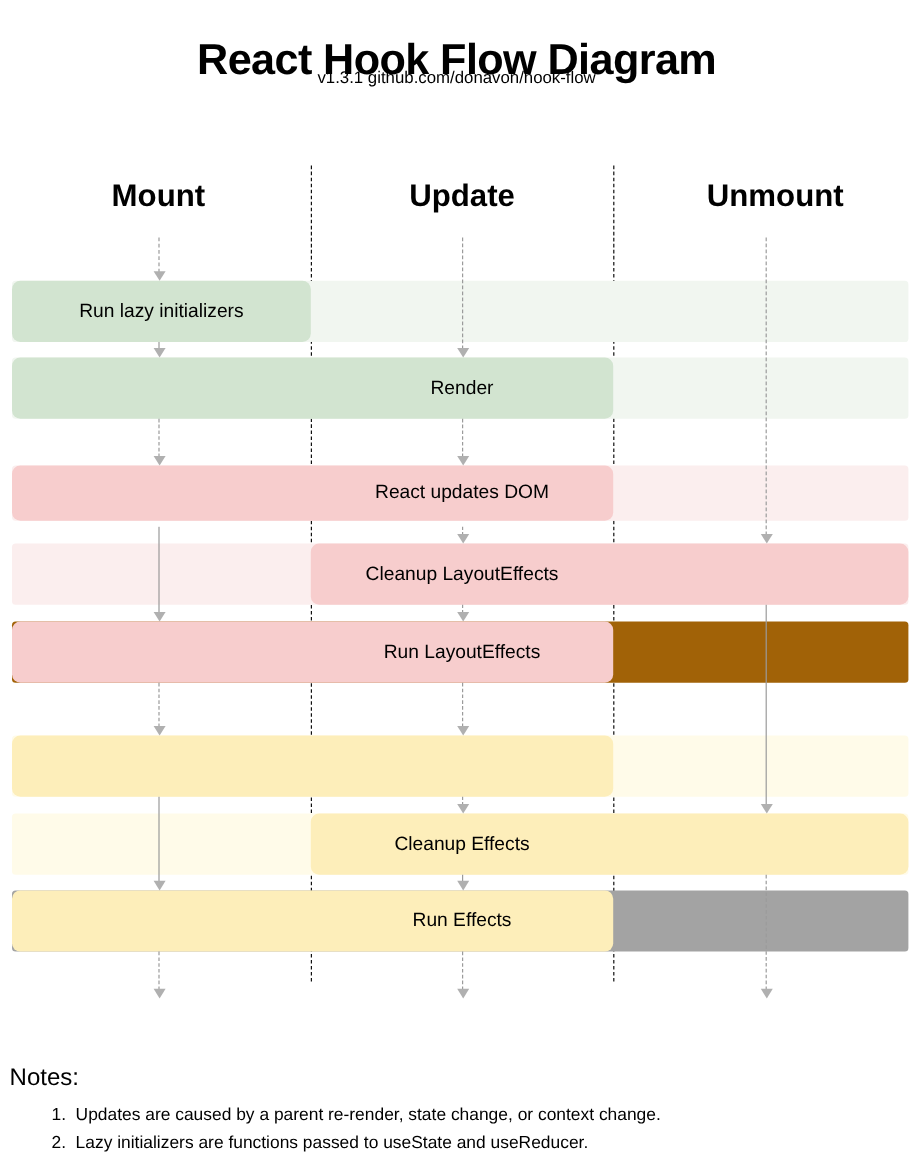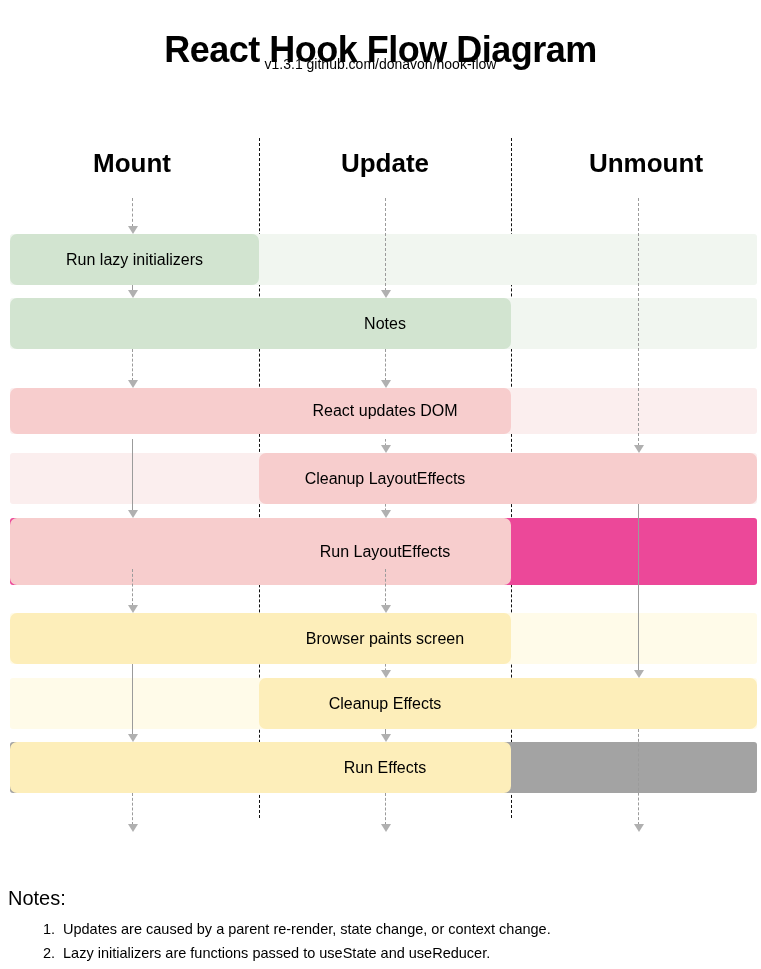--- a/index.html
+++ b/index.html
@@ -106,37 +106,36 @@
   <div class="col-head c1">Update</div>
   <div class="col-head c2">Unmount</div>
 
   <div class="rows" id="rows-layer">
       <div class="row" style="top: 234px; height: 51px; background: rgb(241, 246, 240);">
         <div class="active" style="left: 0px; width: 249px; background: rgb(210, 228, 208);"></div>
         <div class="label" style="left: 0px; width: 249px;">Run lazy initializers</div>
       </div>
       <div class="row" style="top: 298px; height: 51px; background: rgb(241, 246, 240);">
         <div class="active" style="left: 0px; width: 501px; background: rgb(210, 228, 208);"></div>
-        <div class="label" style="left: 249px; width: 252px;">Notes</div>
+        <div class="label" style="left: 249px; width: 252px;">Render</div>
       </div>
       <div class="row" style="top: 388px; height: 46px; background: rgb(251, 238, 238);">
         <div class="active" style="left: 0px; width: 501px; background: rgb(247, 205, 205);"></div>
         <div class="label" style="left: 249px; width: 252px;">React updates DOM</div>
       </div>
       <div class="row" style="top: 453px; height: 51px; background: rgb(251, 238, 238);">
         <div class="active" style="left: 249px; width: 498px; background: rgb(247, 205, 205);"></div>
         <div class="label" style="left: 249px; width: 252px;">Cleanup LayoutEffects</div>
       </div>
-      <div class="row" style="top: 518px; height: 67px; background: #ec4899;">
+      <div class="row" style="top: 518px; height: 51px; background: #a16207;">
         <div class="active" style="left: 0px; width: 501px; background: rgb(247, 205, 205);"></div>
         <div class="label" style="left: 249px; width: 252px;">Run LayoutEffects</div>
       </div>
       <div class="row" style="top: 613px; height: 51px; background: rgb(255, 251, 233);">
         <div class="active" style="left: 0px; width: 501px; background: rgb(253, 238, 186);"></div>
-        <div class="label" style="left: 249px; width: 252px;">Browser paints screen</div>
       </div>
       <div class="row" style="top: 678px; height: 51px; background: rgb(255, 251, 233);">
         <div class="active" style="left: 249px; width: 498px; background: rgb(253, 238, 186);"></div>
         <div class="label" style="left: 249px; width: 252px;">Cleanup Effects</div>
       </div>
       <div class="row" style="top: 742px; height: 51px; background: #a3a3a3;">
         <div class="active" style="left: 0px; width: 501px; background: rgb(253, 238, 186);"></div>
         <div class="label" style="left: 249px; width: 252px;">Run Effects</div>
       </div>
     </div>

